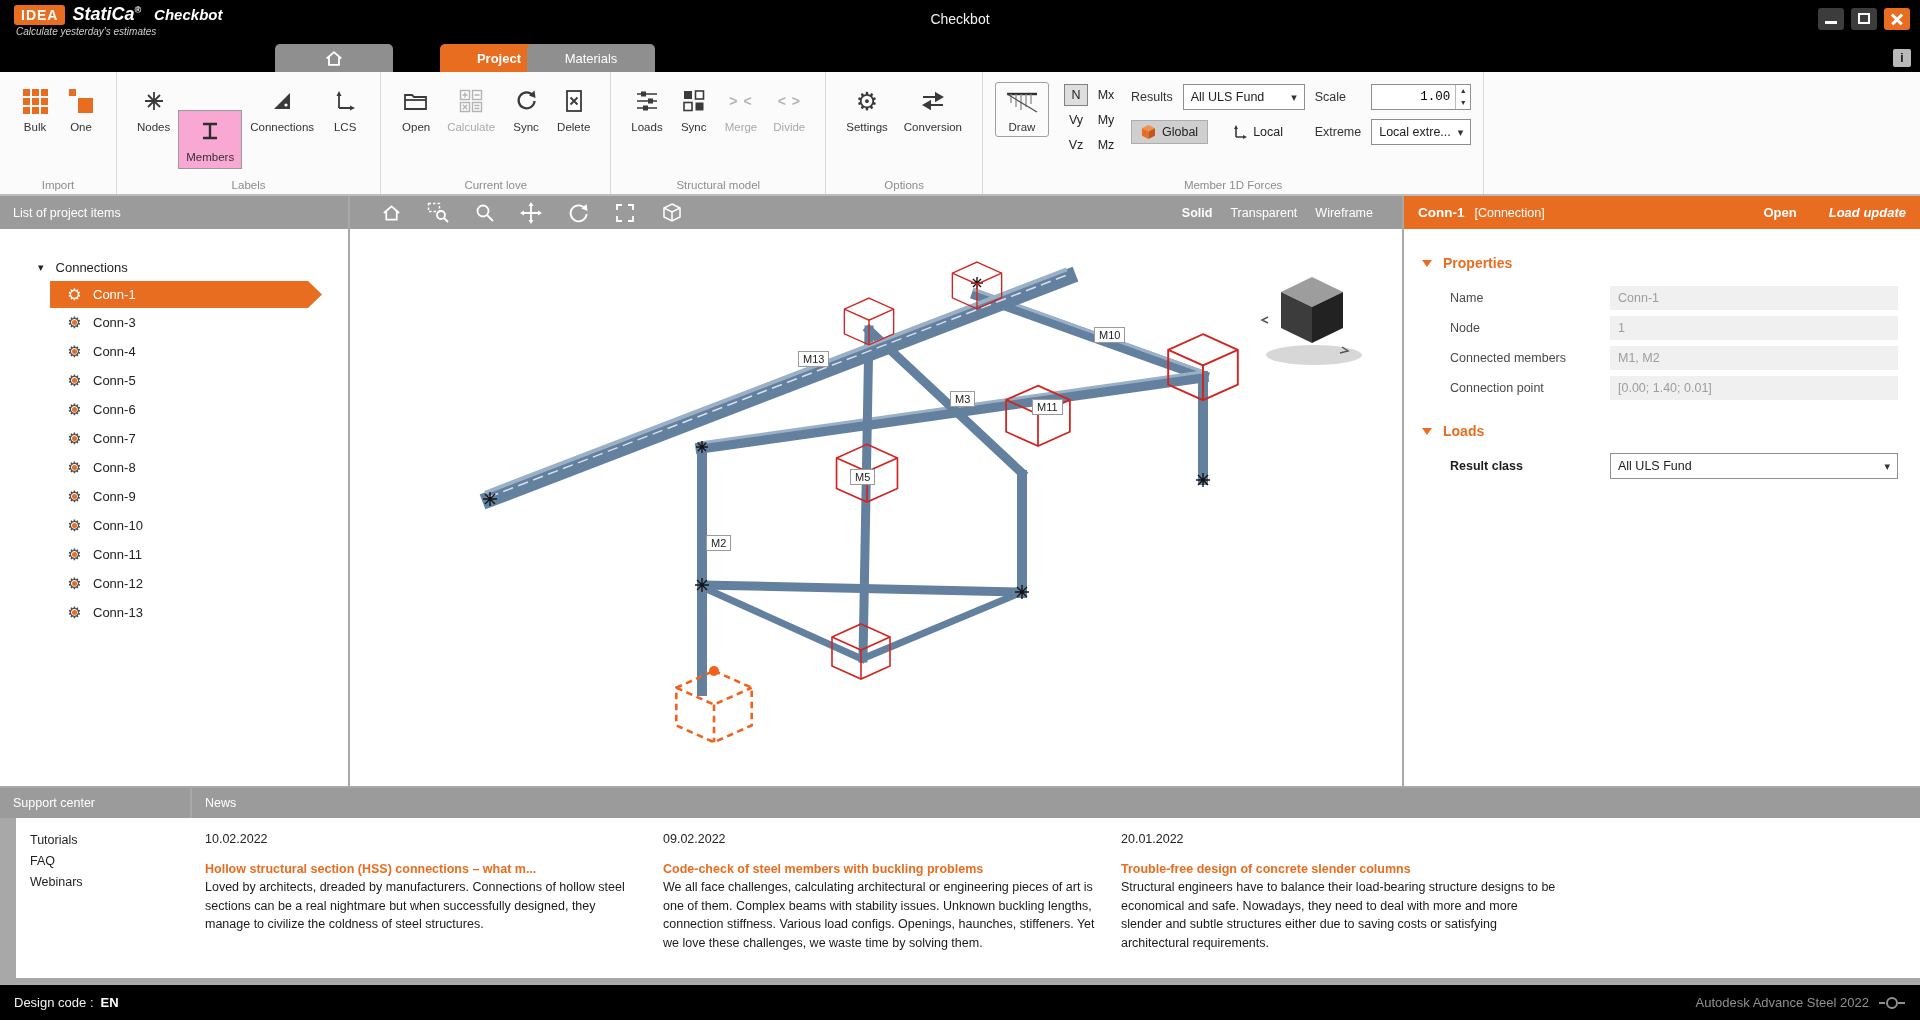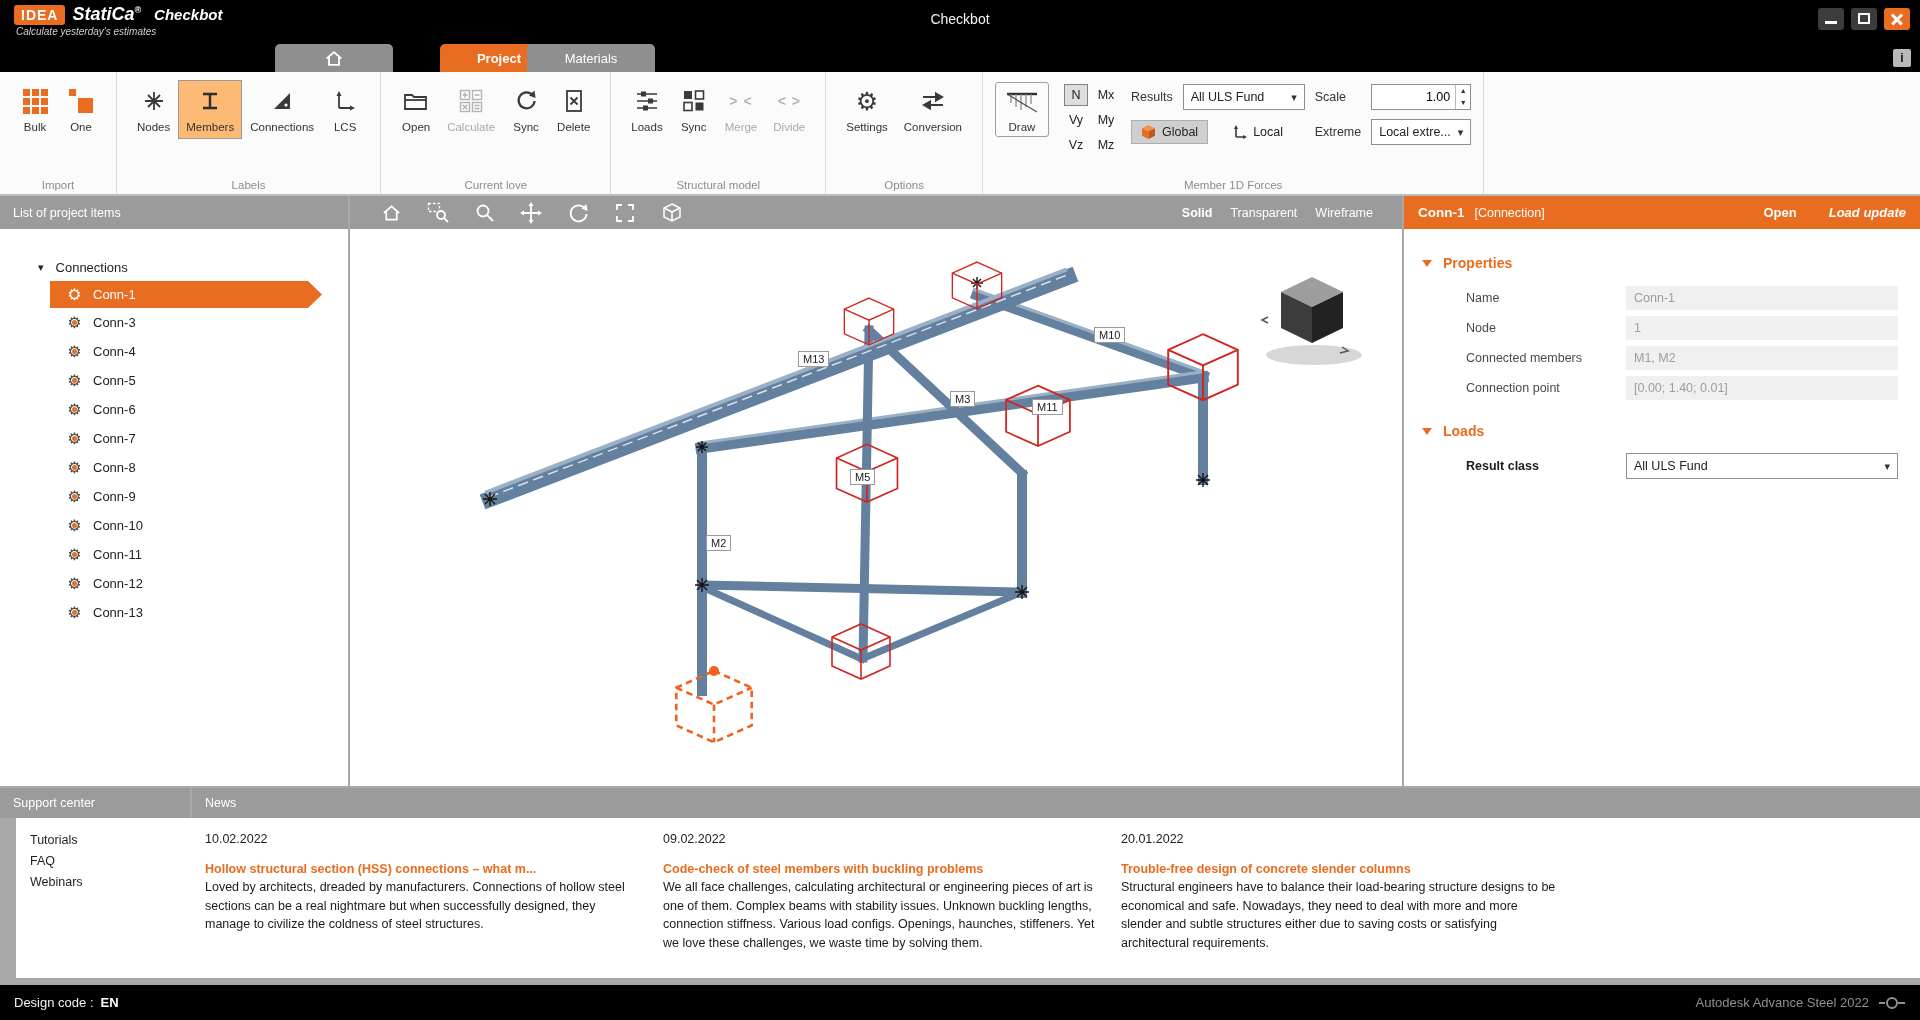--- a/index.html
+++ b/index.html
@@ -31,38 +31,38 @@
   .tab-project{left:404px;width:118px;background:#e96d20;font-weight:bold;margin-left:36px;}
   .tab-materials{left:527px;width:128px;background:#8f8f8f;}
   .info-btn{position:absolute;right:9px;top:5px;width:18px;height:18px;background:#b9b9b9;color:#111;font-weight:bold;font-size:12px;display:flex;align-items:center;justify-content:center;border-radius:2px;cursor:pointer;}
 
   
   .ribbon{position:absolute;top:72px;left:0;width:1920px;height:124px;background:#fbfbfb;border-bottom:2px solid #bdbdbd;display:flex;}
   .rgroup{position:relative;border-right:1px solid #dadada;padding:8px 12px 20px 12px;display:flex;align-items:flex-start;}
   .rgroup-name{position:absolute;bottom:3px;left:0;right:0;text-align:center;font-size:11.5px;color:#8d8d8d;white-space:nowrap;}
   .rbtn{display:flex;flex-direction:column;align-items:center;gap:5px;min-width:46px;padding:5px 7px;font-size:11.5px;color:#333;cursor:pointer;border:1px solid transparent;}
   .rbtn .ric{height:30px;display:flex;align-items:center;justify-content:center;}
-  .rbtn.sel{background:#fdba74;border:1px solid #9a9a9a;}
+  .rbtn.sel{background:#f9a8d4;border:1px solid #9a9a9a;margin-top:30px;}
   .rbtn.disabled{color:#a9a9a9;cursor:default;}
   .txticon{font-size:14px;font-weight:bold;color:#b3b3b3;letter-spacing:1px;}
   .gearchar{font-size:25px;color:#3a3a3a;line-height:26px;}
 
   
   .forces-inner{display:flex;align-items:flex-start;padding-top:2px;}
   .draw-btn{border:1px solid #a0a0a0;border-radius:3px;display:flex;flex-direction:column;align-items:center;gap:3px;padding:5px 9px 3px;font-size:11.5px;color:#333;cursor:pointer;}
   .fc-grid{display:grid;grid-template-rows:repeat(3,25px);grid-auto-flow:column;grid-auto-columns:30px;align-items:center;justify-items:center;margin:0 10px 0 12px;}
   .fc{min-width:24px;height:22px;display:flex;align-items:center;justify-content:center;font-size:12.5px;color:#222;cursor:pointer;}
   .fc.sel{border:1px solid #828282;background:#dedede;}
   .ctrl-grid{display:grid;grid-template-columns:auto 122px auto 100px;gap:9px 10px;align-items:center;margin-top:2px;}
   .ctrl-label{font-size:12.5px;color:#333;}
   .dropdown{background:#fff;border:1px solid #8f8f8f;height:26px;display:flex;align-items:center;padding:0 7px;font-size:12.5px;color:#222;cursor:pointer;}
   .dropdown .dd-val{flex:1;white-space:nowrap;overflow:hidden;}
   .dd-caret{font-size:11px;color:#333;margin-left:4px;}
   .spinbox{background:#fff;border:1px solid #8f8f8f;height:26px;display:flex;cursor:text;}
-  .spinbox input{flex:1;border:none;outline:none;font-size:12.5px;text-align:right;padding-right:5px;width:60px;font-family:Liberation Sans, sans-serif;}
+  .spinbox input{flex:1;border:none;outline:none;font-size:12.5px;text-align:right;padding-right:5px;width:60px;font-family:Liberation Mono, monospace;}
   .spin-arrows{width:15px;border-left:1px solid #b9b9b9;display:flex;flex-direction:column;}
   .spin-arrows span{flex:1;font-size:7px;line-height:11px;text-align:center;color:#333;cursor:pointer;}
   .gl-row{grid-column:1 / span 2;display:flex;gap:12px;}
   .gl-btn{display:flex;align-items:center;gap:6px;font-size:12.5px;color:#222;padding:3px 9px;cursor:pointer;border:1px solid transparent;}
   .gl-btn.sel{background:#cfcfcf;border:1px solid #adadad;}
   .ext-label{grid-column:3;}
 
   
   .panel-header{position:absolute;height:33px;background:#9b9b9b;color:#fff;font-size:12.5px;display:flex;align-items:center;padding:4px 13px;}
 
@@ -88,21 +88,21 @@
 
   
   .rp-header{left:1404px;top:196px;width:516px;background:#e96d20;display:flex;align-items:center;gap:10px;padding:0 14px;}
   .rp-title{font-weight:bold;font-size:13.5px;color:#fff;}
   .rp-type{font-size:12.5px;color:#fff;}
   .rp-hbtn{font-weight:bold;font-size:13px;color:#fff;cursor:pointer;}
   .rp-open{margin-left:auto;}
   .right-panel{position:absolute;left:1404px;top:229px;width:516px;height:557px;background:#fff;overflow:hidden;padding-top:22px;}
   .section-h{display:flex;align-items:center;gap:11px;padding-left:18px;height:24px;margin-bottom:8px;color:#e96d20;font-weight:bold;font-size:14px;cursor:pointer;}
   .tri-down{width:0;height:0;border-left:5.5px solid transparent;border-right:5.5px solid transparent;border-top:7px solid #e96d20;}
-  .prop-row{display:grid;grid-template-columns:160px 1fr;align-items:center;height:30px;padding-left:46px;padding-right:22px;margin-left:16px;}
+  .prop-row{display:grid;grid-template-columns:160px 1fr;align-items:center;height:30px;padding-left:46px;padding-right:22px;}
   .prop-label{font-size:12.5px;color:#4a4a4a;}
   .val-box{background:#f0f0f0;color:#9d9d9d;font-size:12.5px;height:24px;line-height:24px;padding:0 8px;overflow:hidden;white-space:nowrap;}
   .loads-gap{height:16px;}
   .rc-label{font-size:12.5px;color:#1c1c1c;font-weight:bold;}
 
   
   .sc-header{left:0;top:788px;width:190px;height:30px;}
   .support-body{position:absolute;left:16px;top:818px;width:226px;height:160px;background:#fff;padding:12px 14px;}
   .sc-link{display:block;font-size:12.5px;color:#1e1e1e;line-height:21px;cursor:pointer;text-decoration:none;}
   .news-header{left:192px;top:788px;width:1728px;height:30px;}

